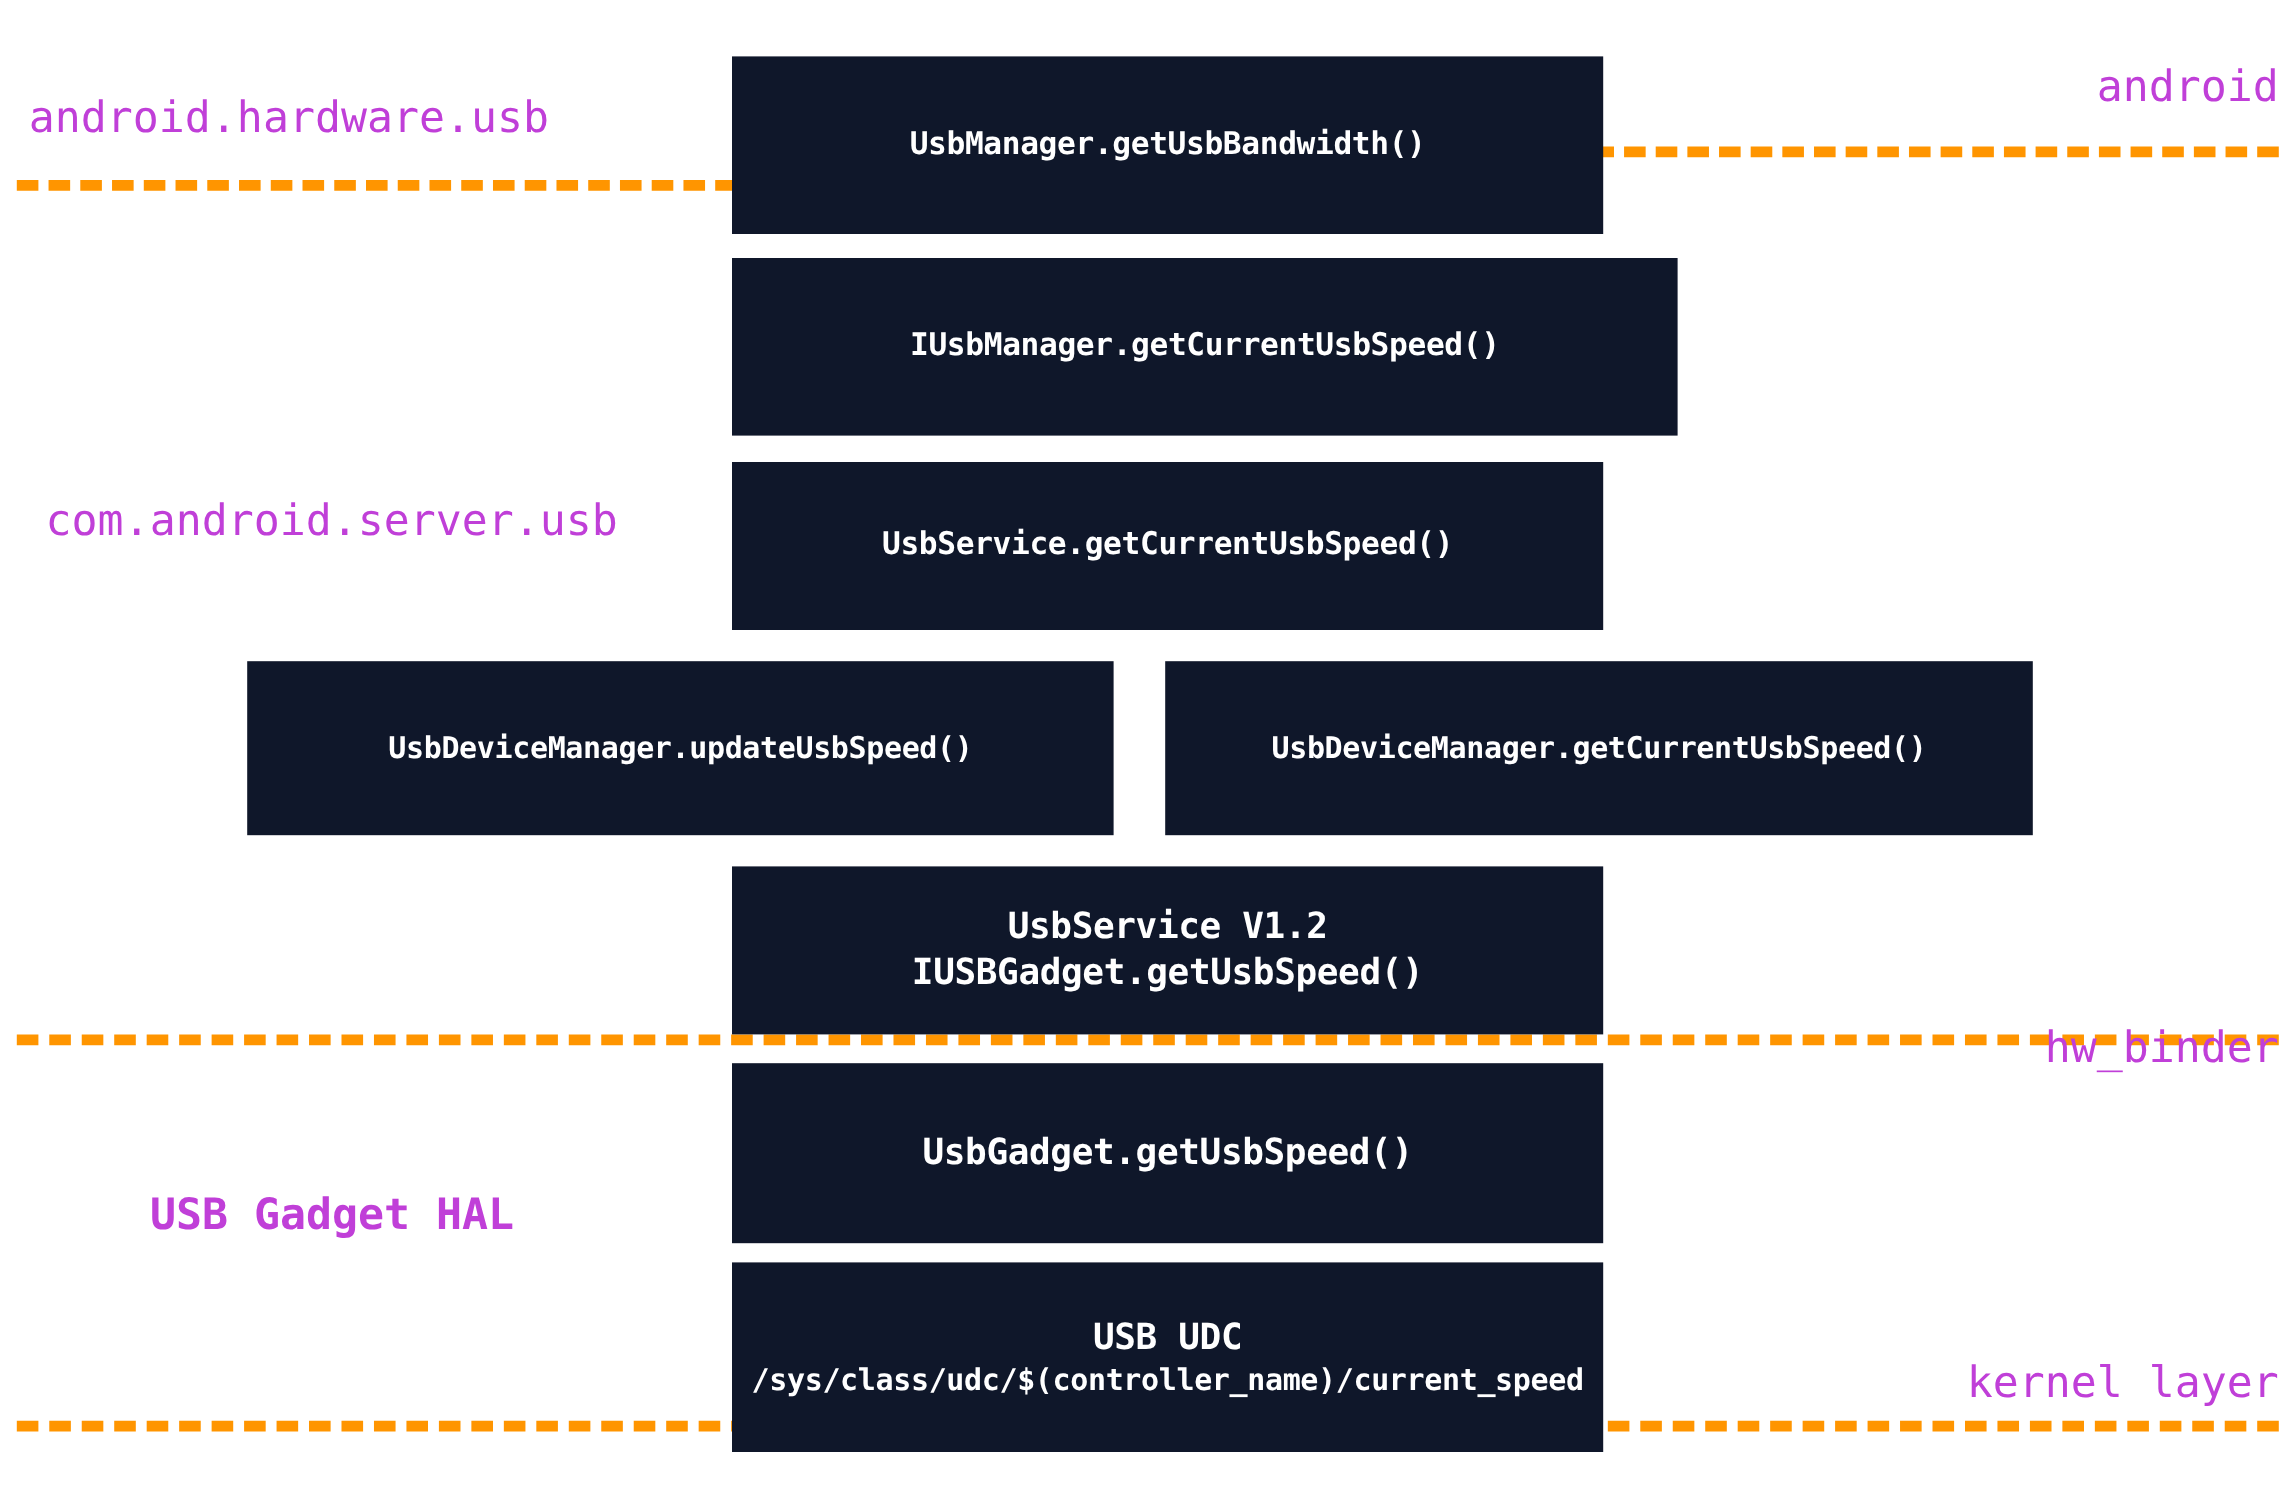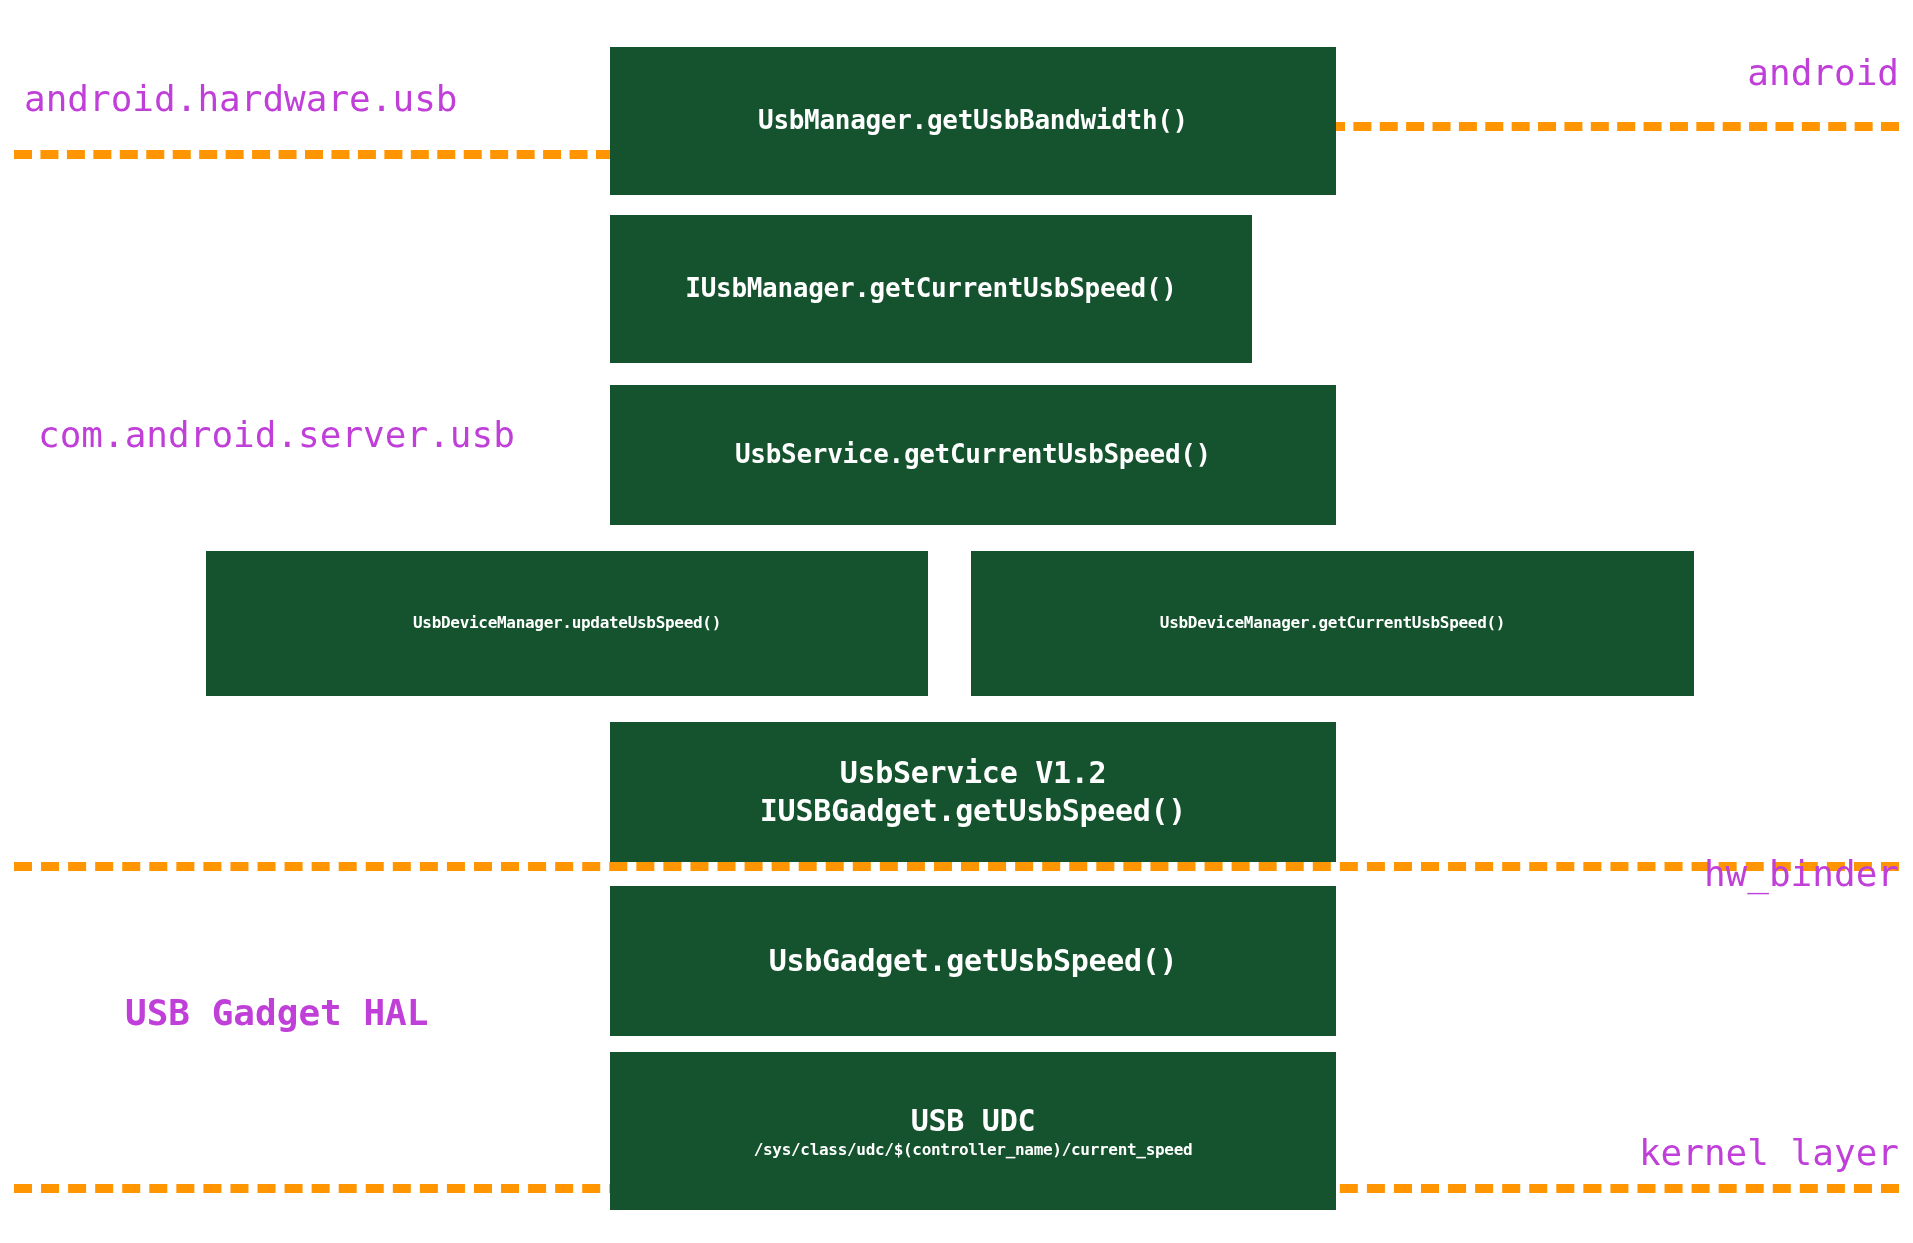--- a/index.html
+++ b/index.html
@@ -14,40 +14,40 @@
     position: relative;
     width: 1913px;
     height: 1243px;
     background: #ffffff;
     overflow: hidden;
   }
 
   
   .box {
     position: absolute;
-    background: #14532d;
+    background: #0f172a;
     color: #ffffff;
     display: flex;
     flex-direction: column;
     align-items: center;
     justify-content: center;
     text-align: center;
     font-family: "DejaVu Sans Mono", monospace;
     font-weight: bold;
     letter-spacing: -0.3px;
     line-height: 1.28;
     box-sizing: border-box;
     z-index: 3;
   }
   .box .l1 { display: block; white-space: nowrap; }
   .box .l2 { display: block; white-space: nowrap; }
 
   .fs-big   { font-size: 30px; }
   .fs-mid   { font-size: 26px; }
-  .fs-small { font-size: 16px; }
+  .fs-small { font-size: 25px; }
 
   
   .dash {
     position: absolute;
     height: 0;
     border-top: 9px dashed #ff9500;
     z-index: 1;
   }
 
   
@@ -84,21 +84,21 @@
   <div class="plabel pl-36 right" style="right:14px; top:810px;margin-top:43px;">hw_binder</div>
 
   <div class="plabel pl-36" style="left:125px; top:992px;font-weight:bold;">USB Gadget HAL</div>
 
   <div class="plabel pl-36 right" style="right:14px; top:1132px;">kernel layer</div>
 
   <div class="box" style="left:610px; top:47px; width:726px; height:148px;">
     <span class="l1 fs-mid">UsbManager.getUsbBandwidth()</span>
   </div>
 
-  <div class="box" style="left:610px; top:215px; width:642px; height:148px;align-items:center;">
+  <div class="box" style="left:610px; top:215px; width:788px; height:148px;align-items:center;">
     <span class="l1 fs-mid">IUsbManager.getCurrentUsbSpeed()</span>
   </div>
 
   <div class="box" style="left:610px; top:385px; width:726px; height:140px;">
     <span class="l1 fs-mid">UsbService.getCurrentUsbSpeed()</span>
   </div>
 
   <div class="box" style="left:206px; top:551px; width:722px; height:145px;">
     <span class="l1 fs-small">UsbDeviceManager.updateUsbSpeed()</span>
   </div>

